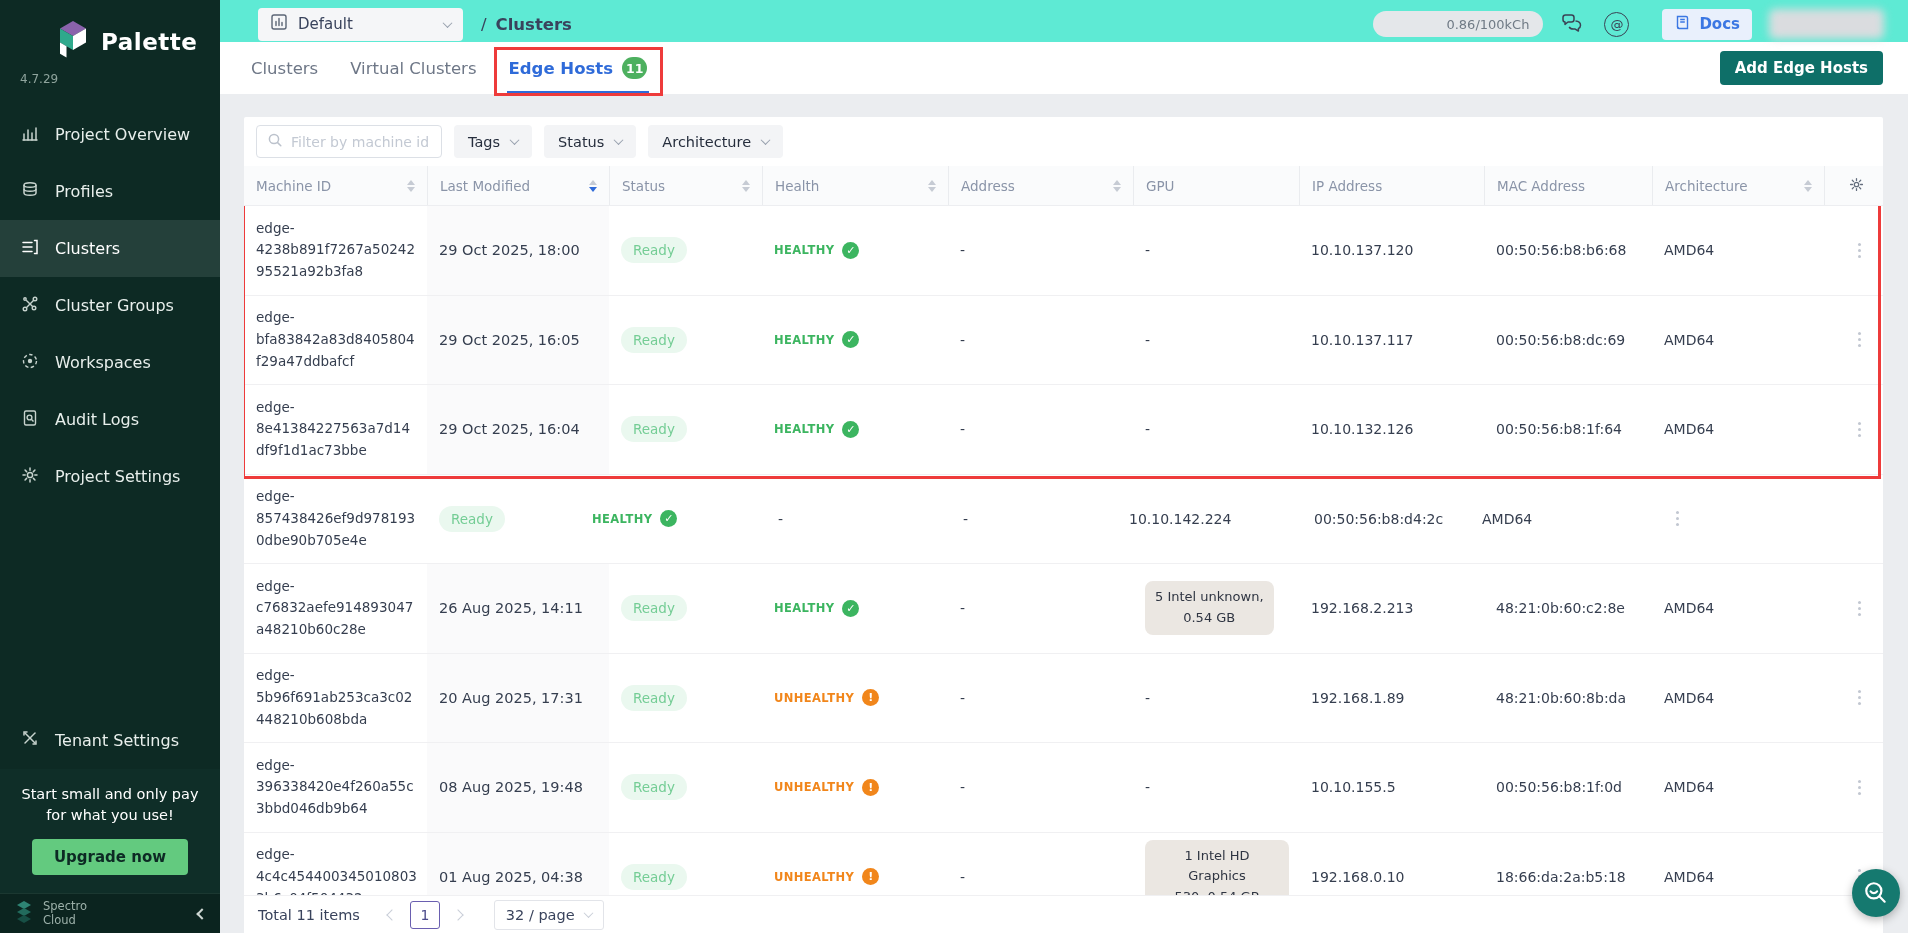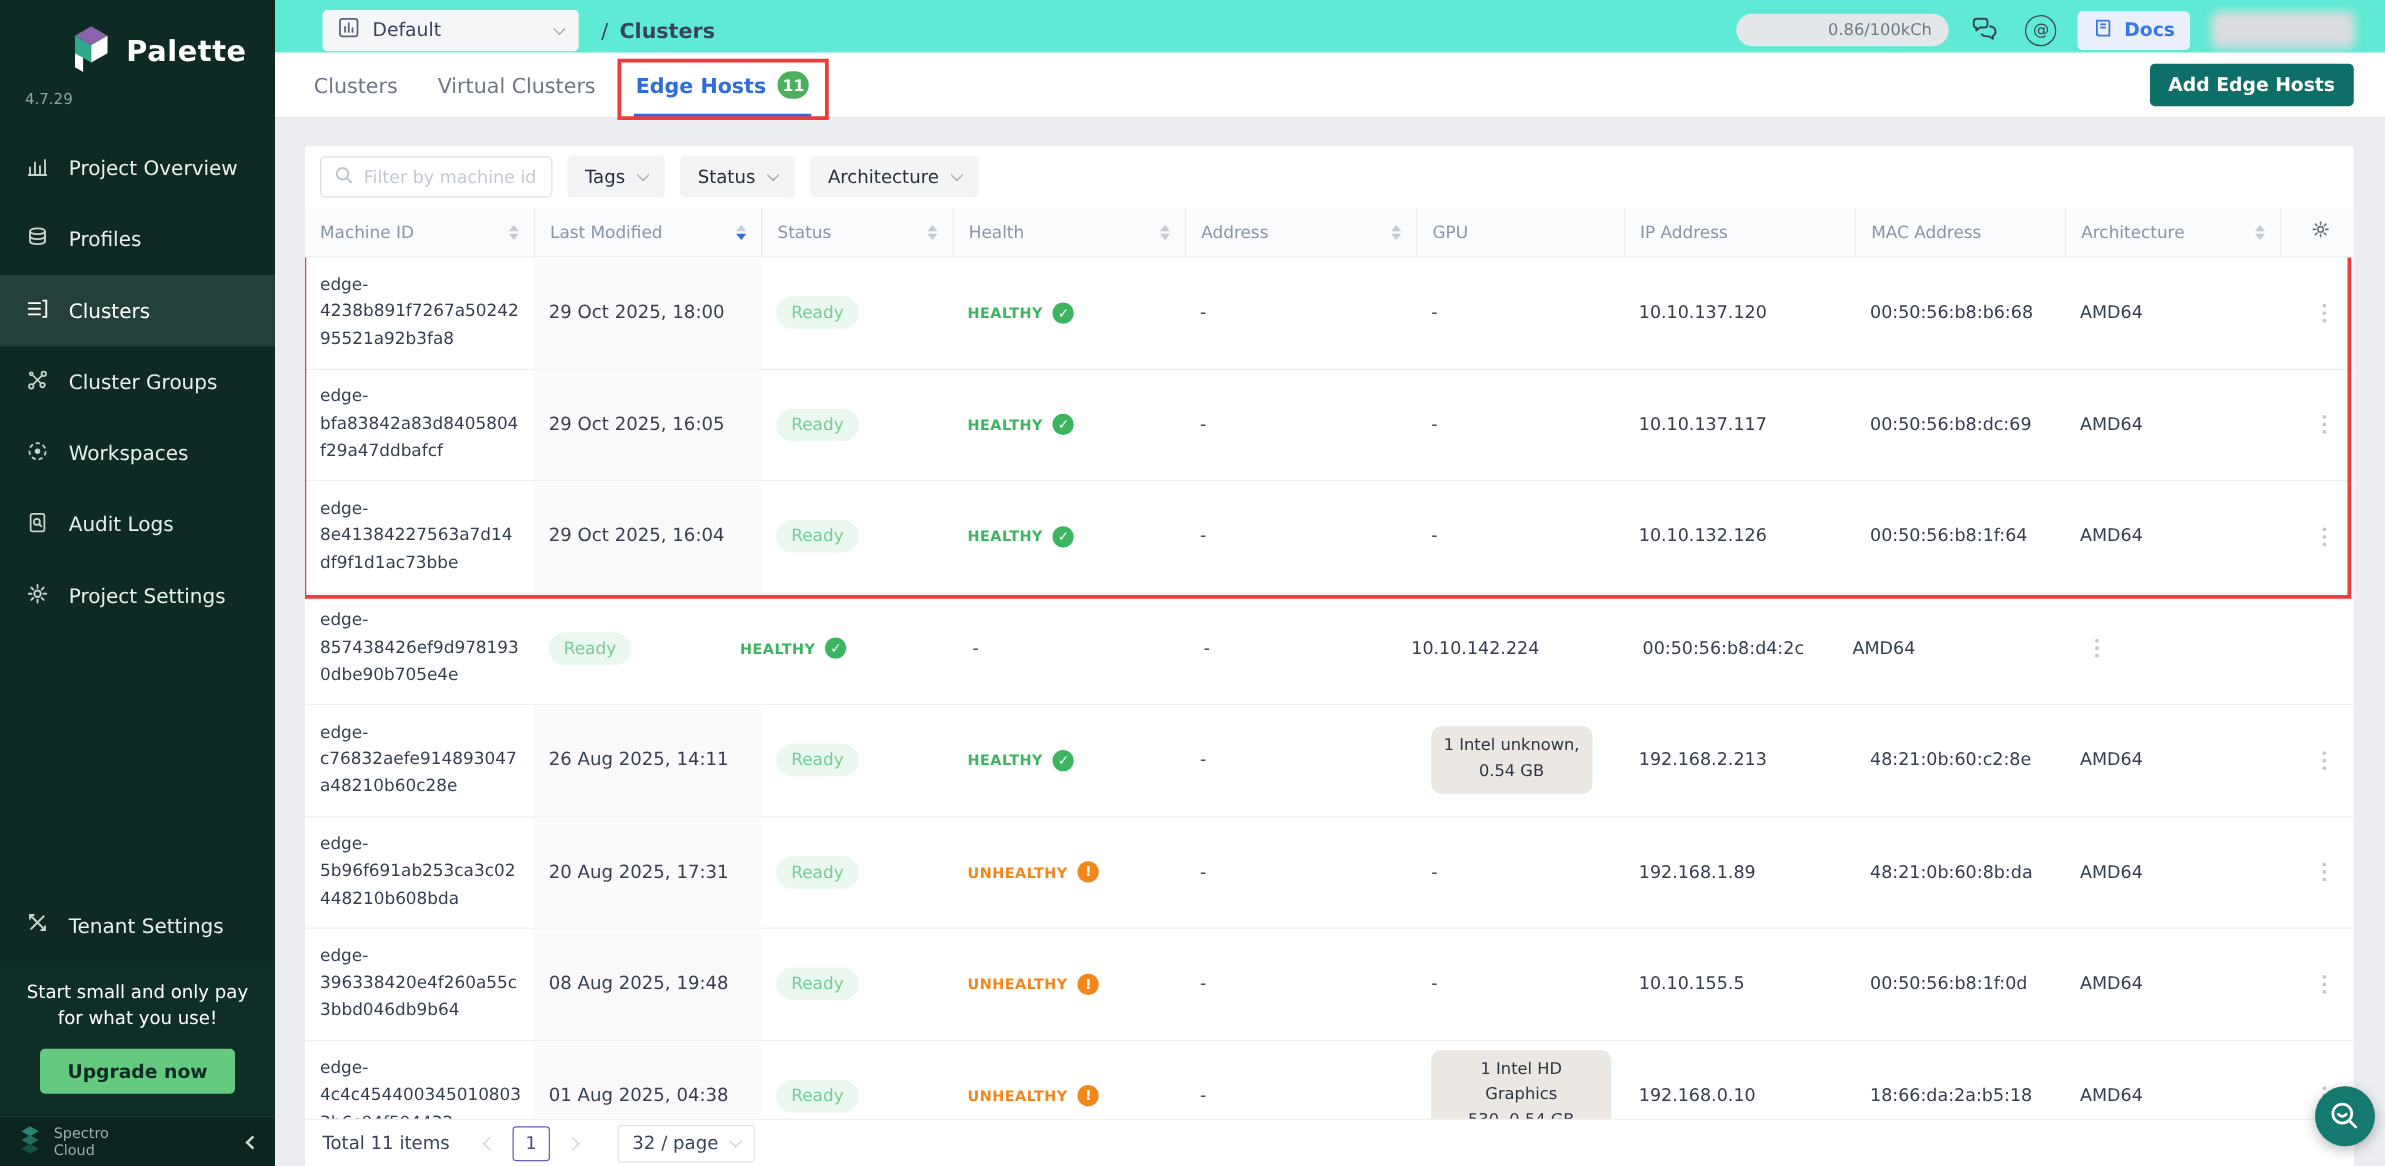--- a/index.html
+++ b/index.html
@@ -39,21 +39,21 @@
   .breadcrumb { margin-left:18px; display:flex; gap:9px; font-size:16.5px; color:#39435C; }
   .bc-current { font-weight:600; }
   .topbar-right { margin-left:auto; display:flex; align-items:center; gap:17px; }
   .usage-pill { width:170px; height:26px; background:#E4E7EA; border-radius:999px;
     display:flex; align-items:center; justify-content:flex-end; padding:0 14px;
     font-size:13px; color:#6F7A85; }
   .icon-btn { display:flex; align-items:center; justify-content:center; cursor:pointer; }
   .at-circle { width:25px; height:25px; border:1.6px solid #3A4254; border-radius:50%;
     display:flex; align-items:center; justify-content:center; font-size:13px; color:#3A4254; }
   .docs-pill { height:31px; background:#E9F0FC; border-radius:4px; display:flex; align-items:center;
-    gap:8px; padding:0 12px; color:#3B77E3; font-size:15px; font-weight:600; cursor:pointer; }
+    gap:8px; padding:0 12px; color:#3B77E3; font-size:15px; font-weight:600; cursor:pointer;margin-left:16px; }
   .avatar-blur { width:115px; height:30px; border-radius:6px; background:#DADCDF; filter:blur(4px); }
 
   .tabs-row { height:52px; display:flex; align-items:stretch; padding:0 25px 0 29px; background:#fff; }
   .tab { display:flex; align-items:center; gap:9px; margin-right:28px; padding:0 2px;
     font-size:16.5px; color:#6E7787; cursor:pointer; position:relative; }
   .tab.active { color:#2F6BD9; font-weight:600; }
   .tab.active::after { content:""; position:absolute; left:0; right:0; bottom:0; height:3px; background:#2F6BD9; }
   .tab-badge { background:#4DB05F; color:#fff; font-size:12.5px; font-weight:600;
     min-width:22px; height:22px; border-radius:11px; display:flex; align-items:center;
     justify-content:center; padding:0 4px; }
@@ -505,21 +505,21 @@
     <div class="td c-3">
       <span class="ready-pill">Ready</span>
     </div>
     <div class="td c-4 healthy">
       <span class="health-label">HEALTHY</span>
       <span class="health-ic">✓</span>
     </div>
     <div class="td c-5">-</div>
     <div class="td c-6">
       <span class="gpu-pill">
-                  <div>1 Intel unknown,</div>
+                  <div>5 Intel unknown,</div>
                   <div>0.54 GB</div>
                 </span>
     </div>
     <div class="td c-7">192.168.2.213</div>
     <div class="td c-8">48:21:0b:60:c2:8e</div>
     <div class="td c-9">AMD64</div>
     <div class="td c-10">
       <span class="kebab"></span>
     </div>
   </div>

